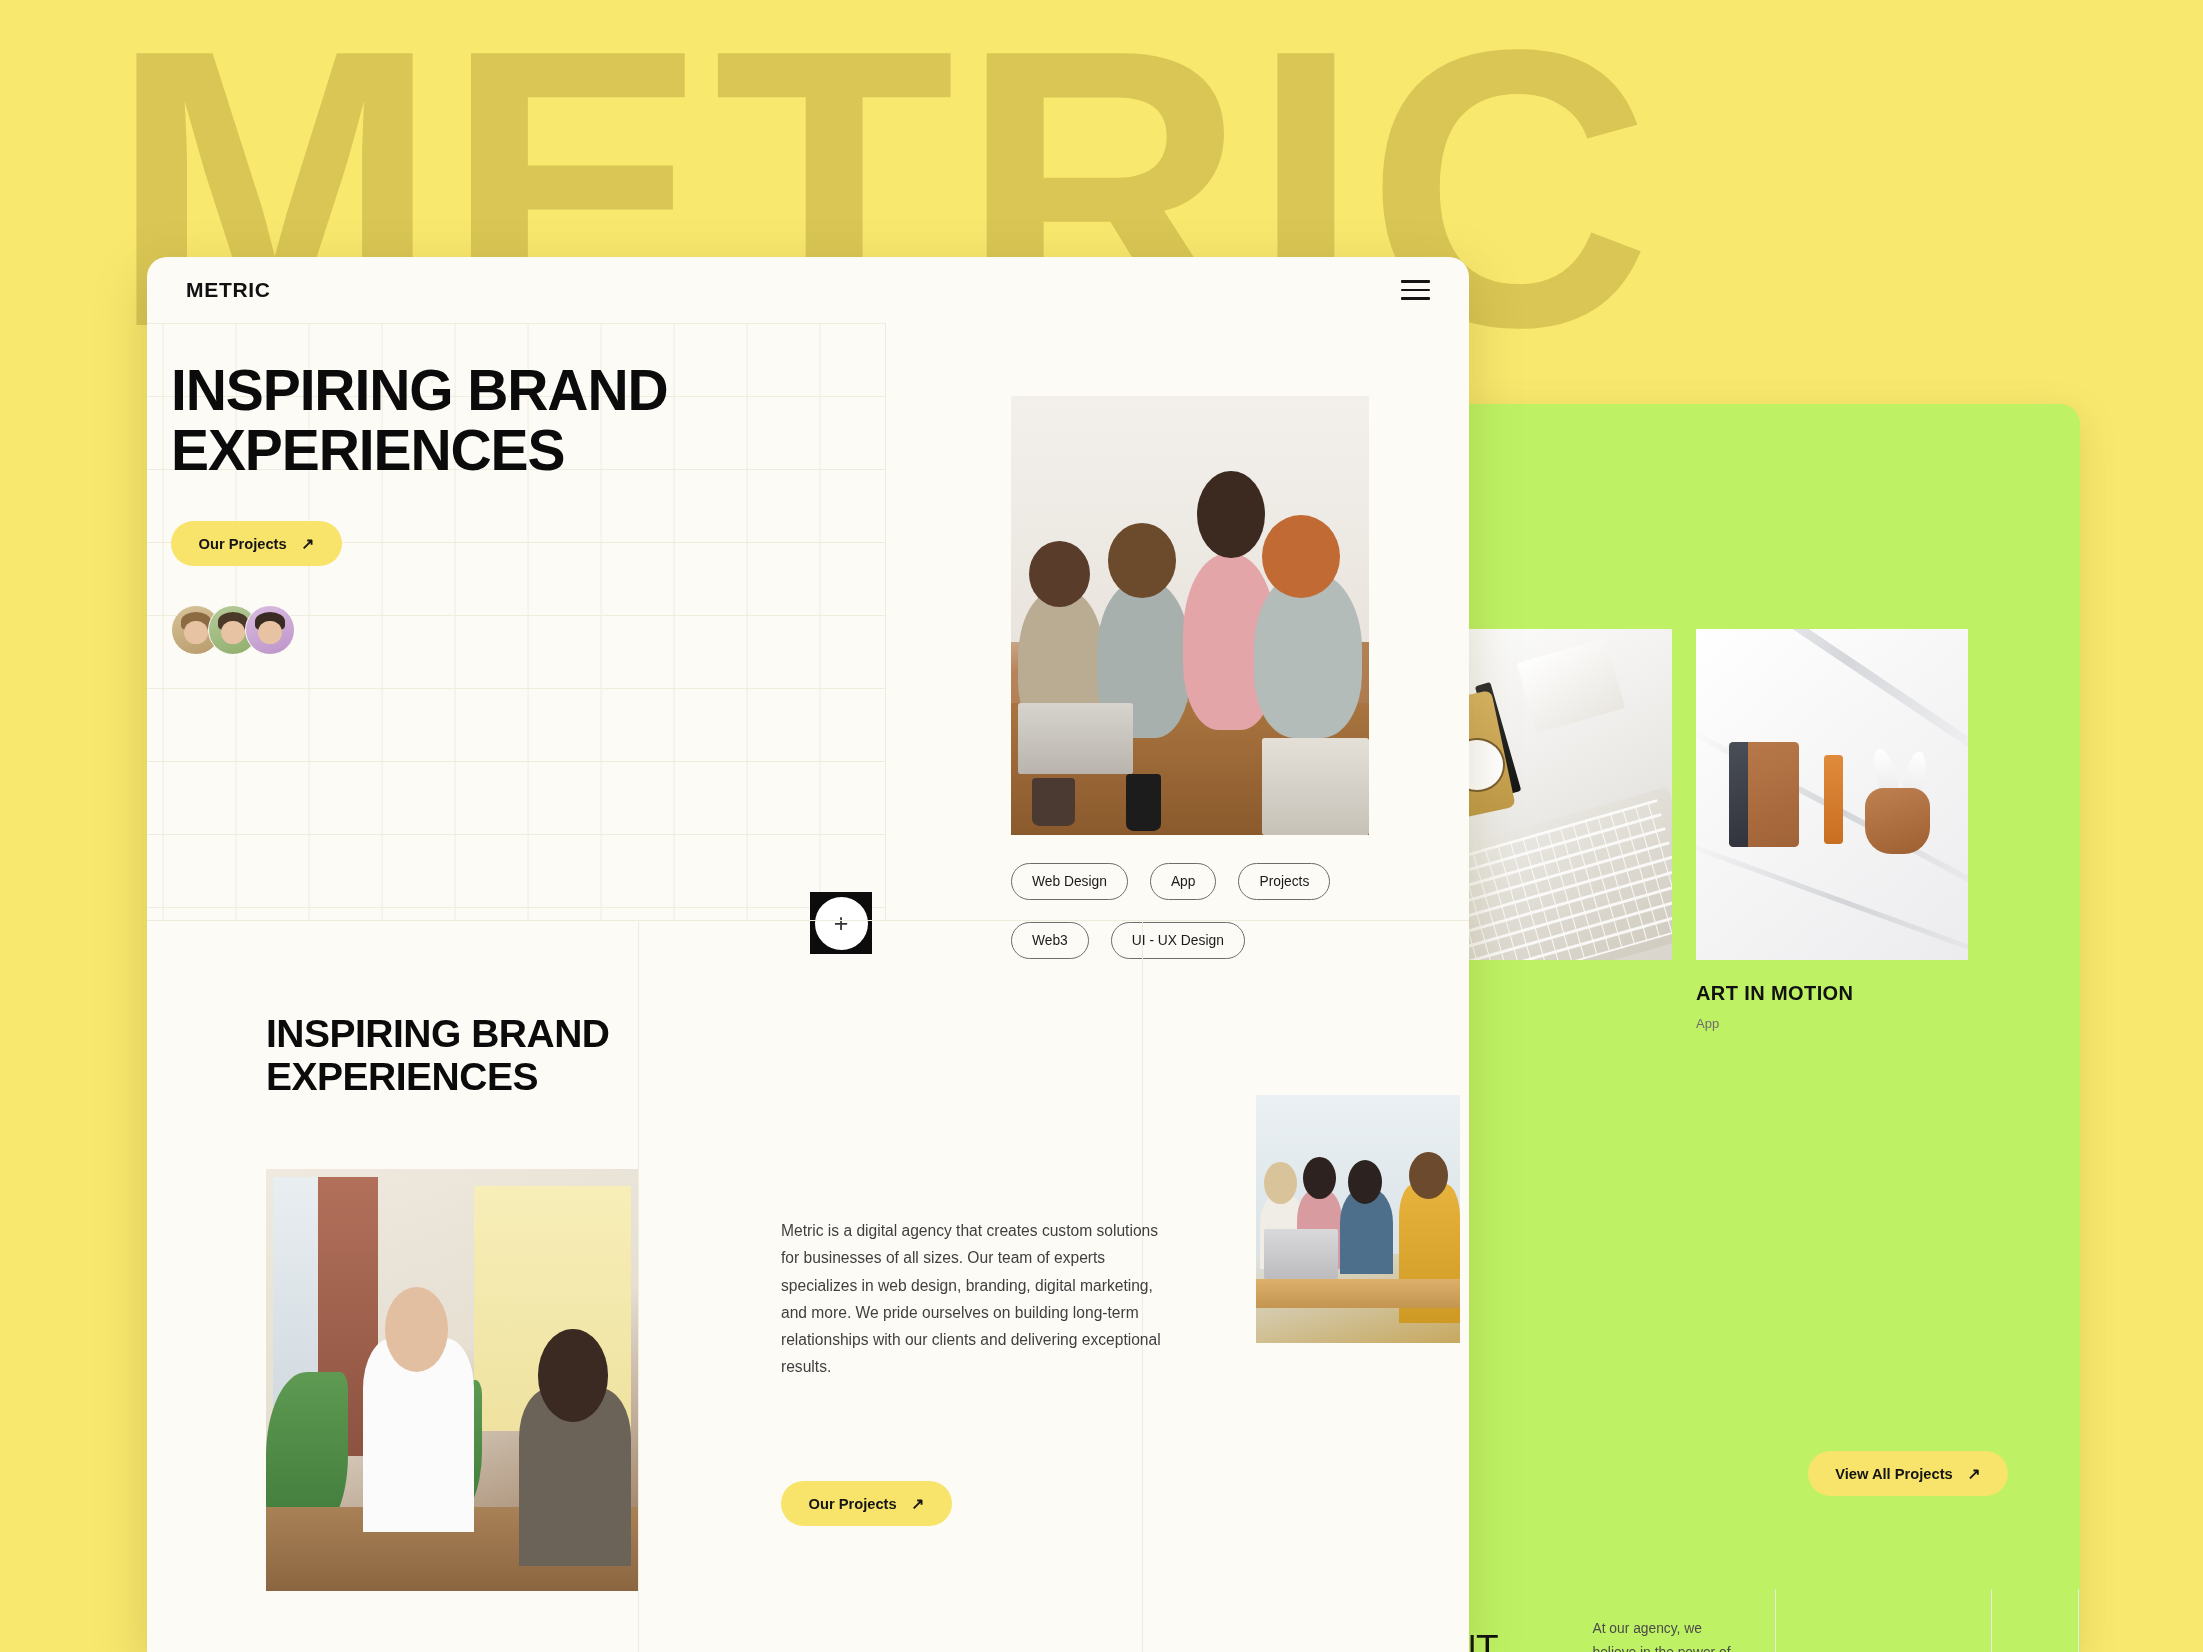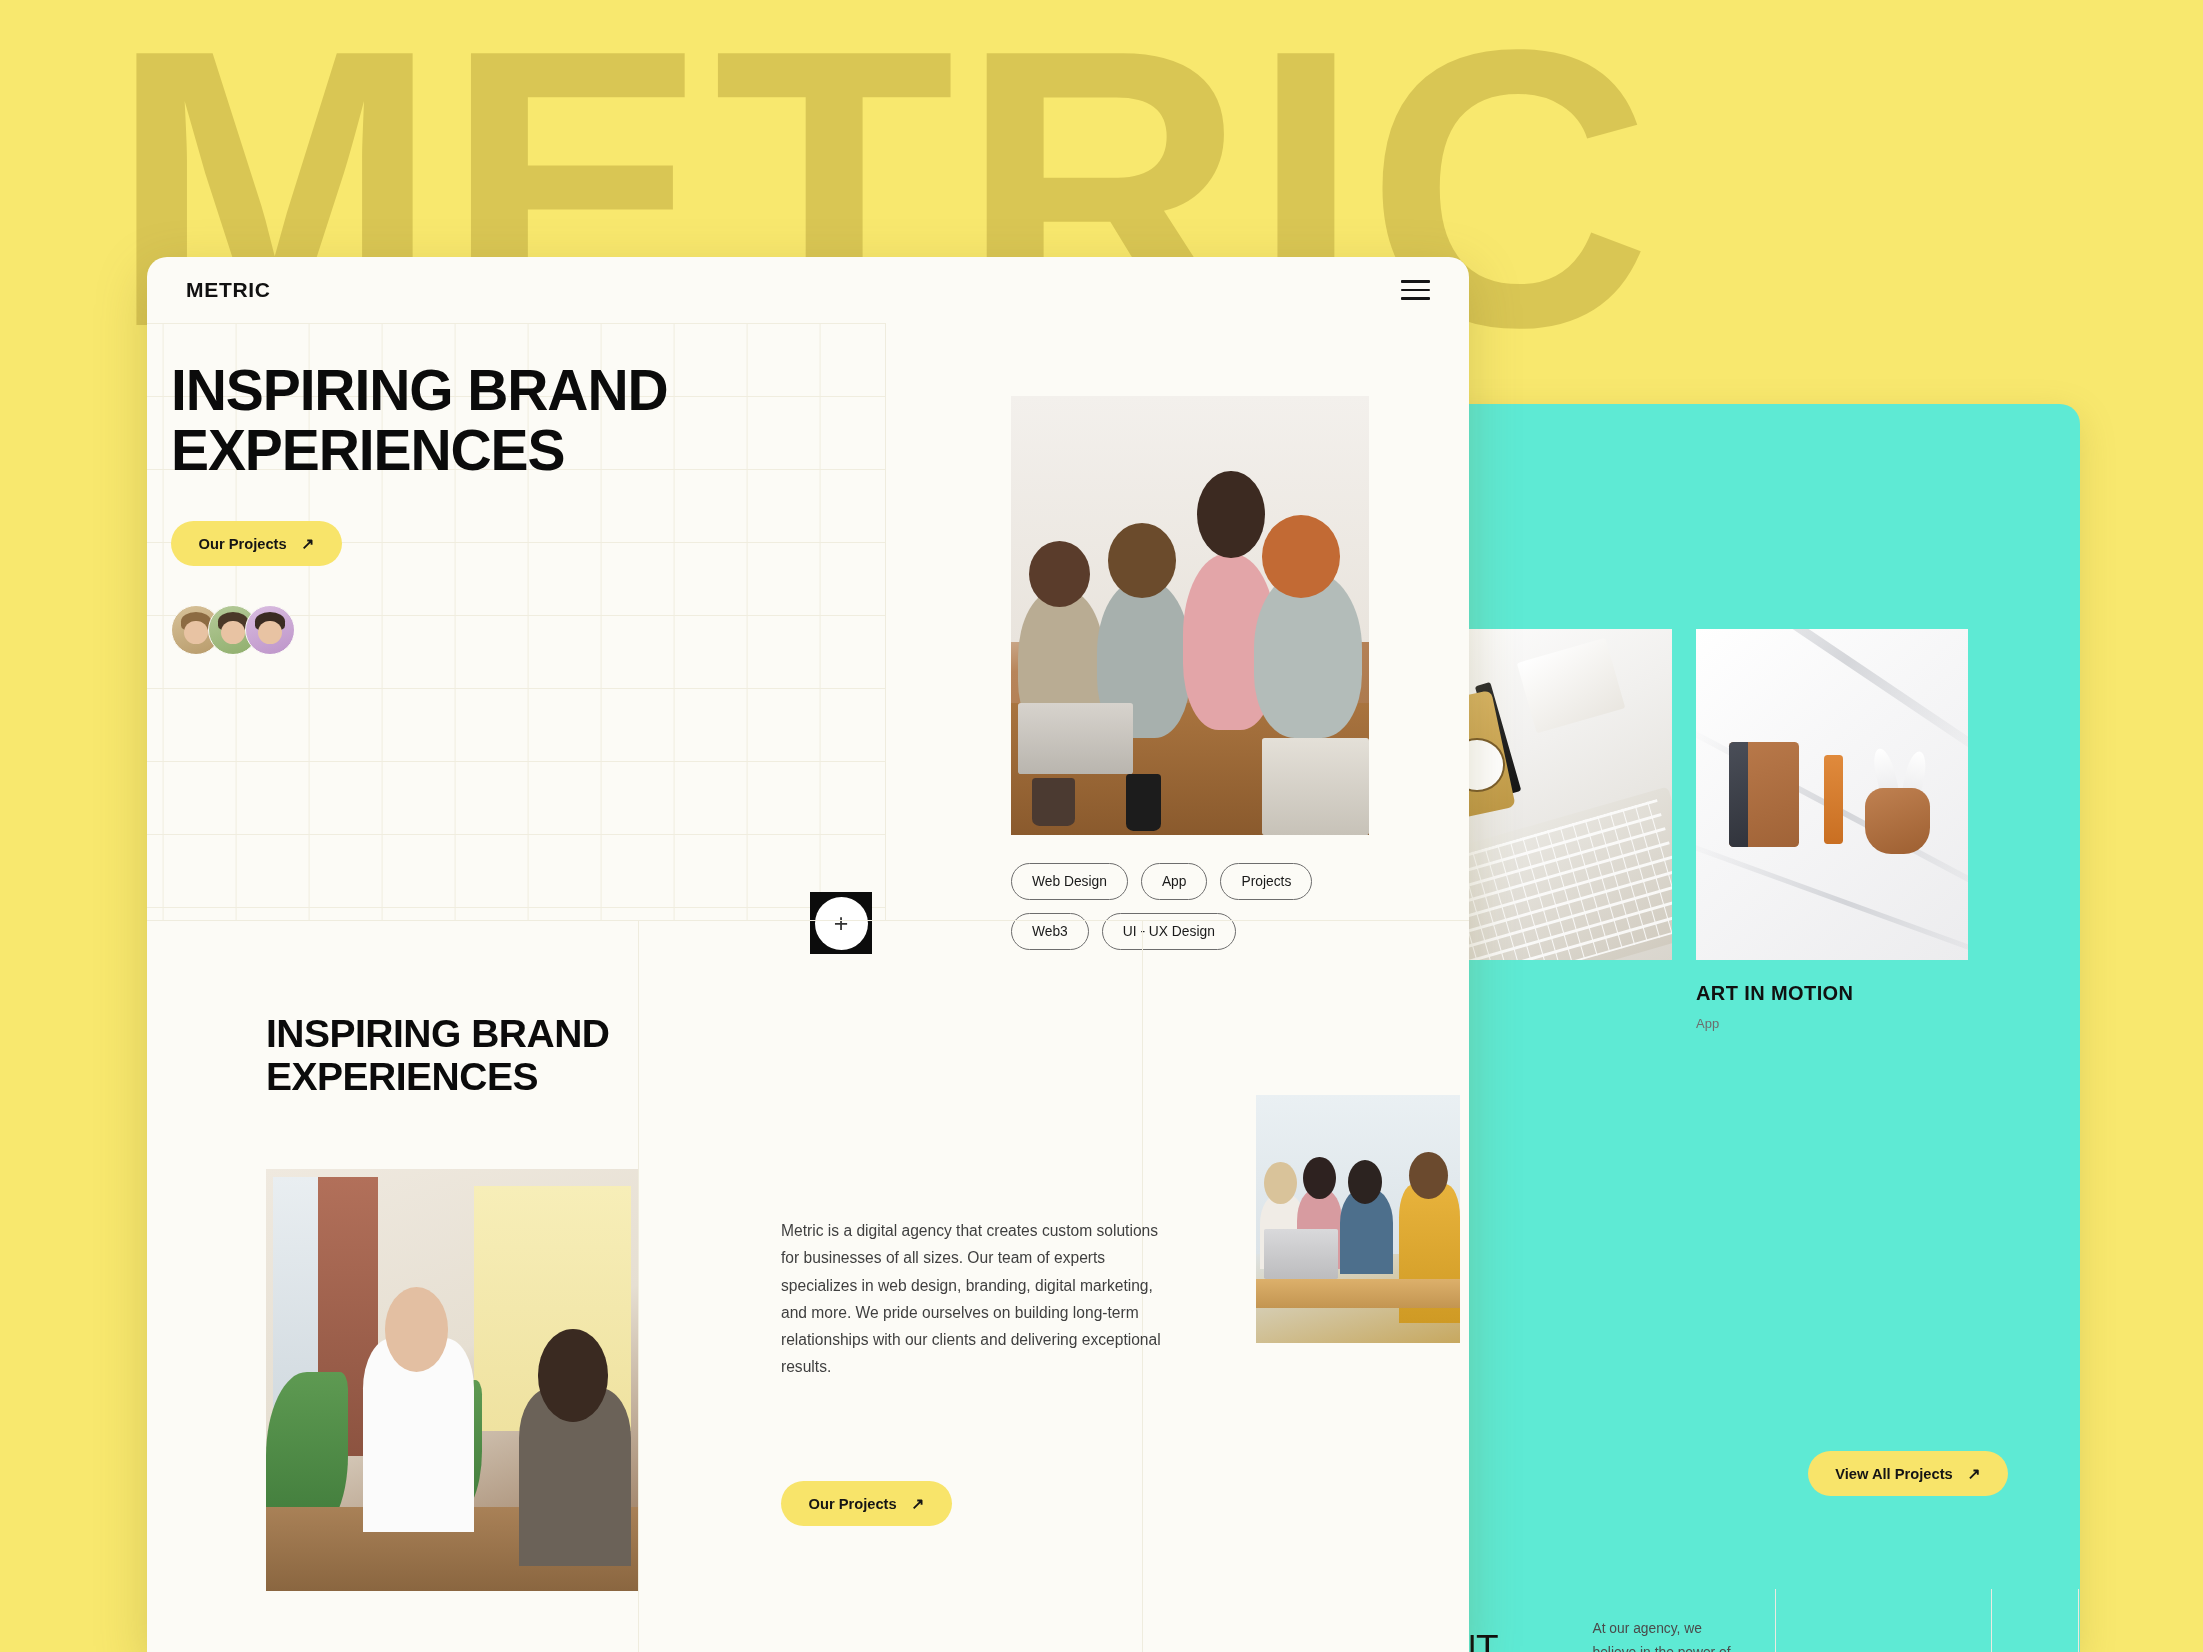--- a/index.html
+++ b/index.html
@@ -29,21 +29,21 @@
     user-select: none;
   }
 
   
   #panel-projects {
     position: absolute;
     left: 1437px;
     top: 404px;
     width: 643px;
     height: 1249px;
-    background: #5eead4;
+    background: #bef264;
     border-radius: 20px 20px 0 0;
     box-shadow: 0 11px 37px rgba(120,105,30,0.18);
     overflow: hidden;
   }
   .proj-grid {
     position: absolute;
     left: -37px;
     top: 225px;
     width: 680px;
     display: flex;
@@ -212,21 +212,21 @@
 
   #hero-right { position: absolute; left: 740px; top: 0; width: 582px; height: 597px;}
   #hero-photo {
     position: absolute; left: 124px; top: 73px;
     width: 358px; height: 439px;
     overflow: hidden; background: #cfc8bd;
   }
   #tag-list {
     position: absolute; left: 124px; top: 540px;
     width: 386px;
-    display: flex; flex-wrap: wrap; gap: 13px;
+    display: flex; flex-wrap: wrap; gap: 22px;
   }
   .tag {
     border: 0.9px solid #6d6d6d;
     border-radius: 917px;
     padding: 10px 20px;
     font-size: 13.8px;
     color: #1a1a1a;
     background: transparent;
     font-family: "Liberation Sans", sans-serif;
     cursor: pointer;

